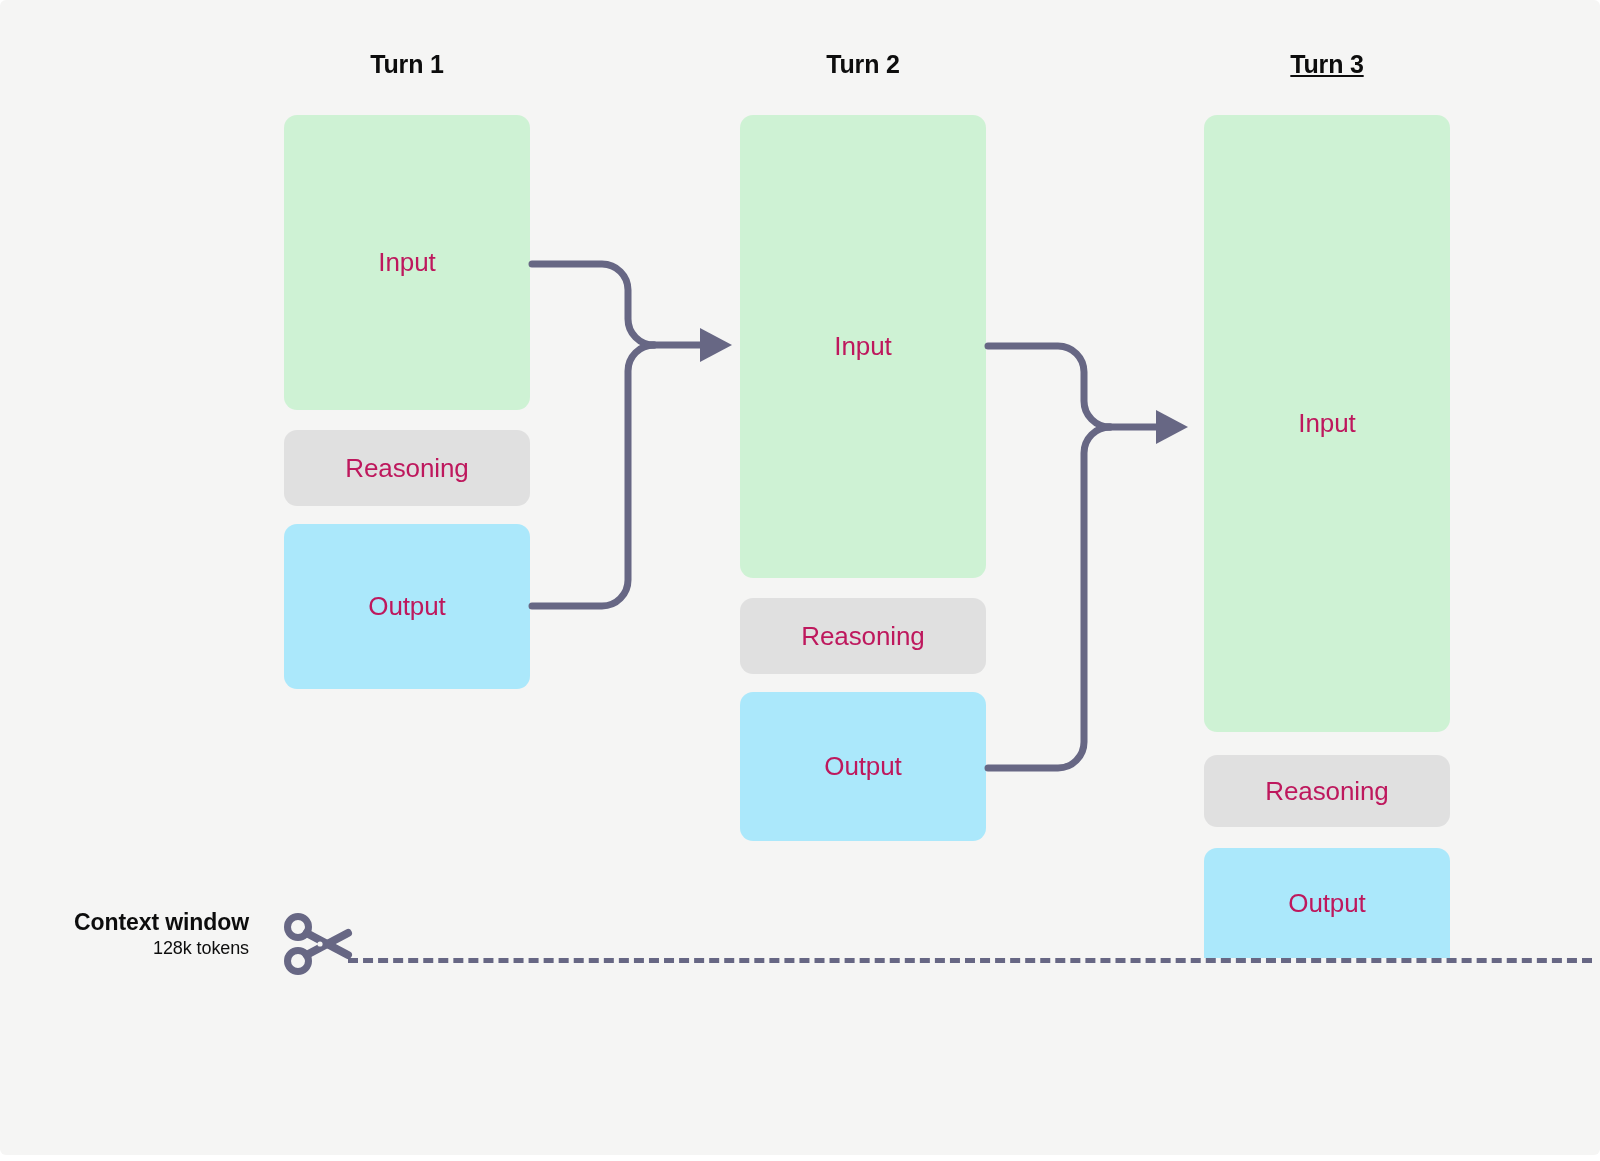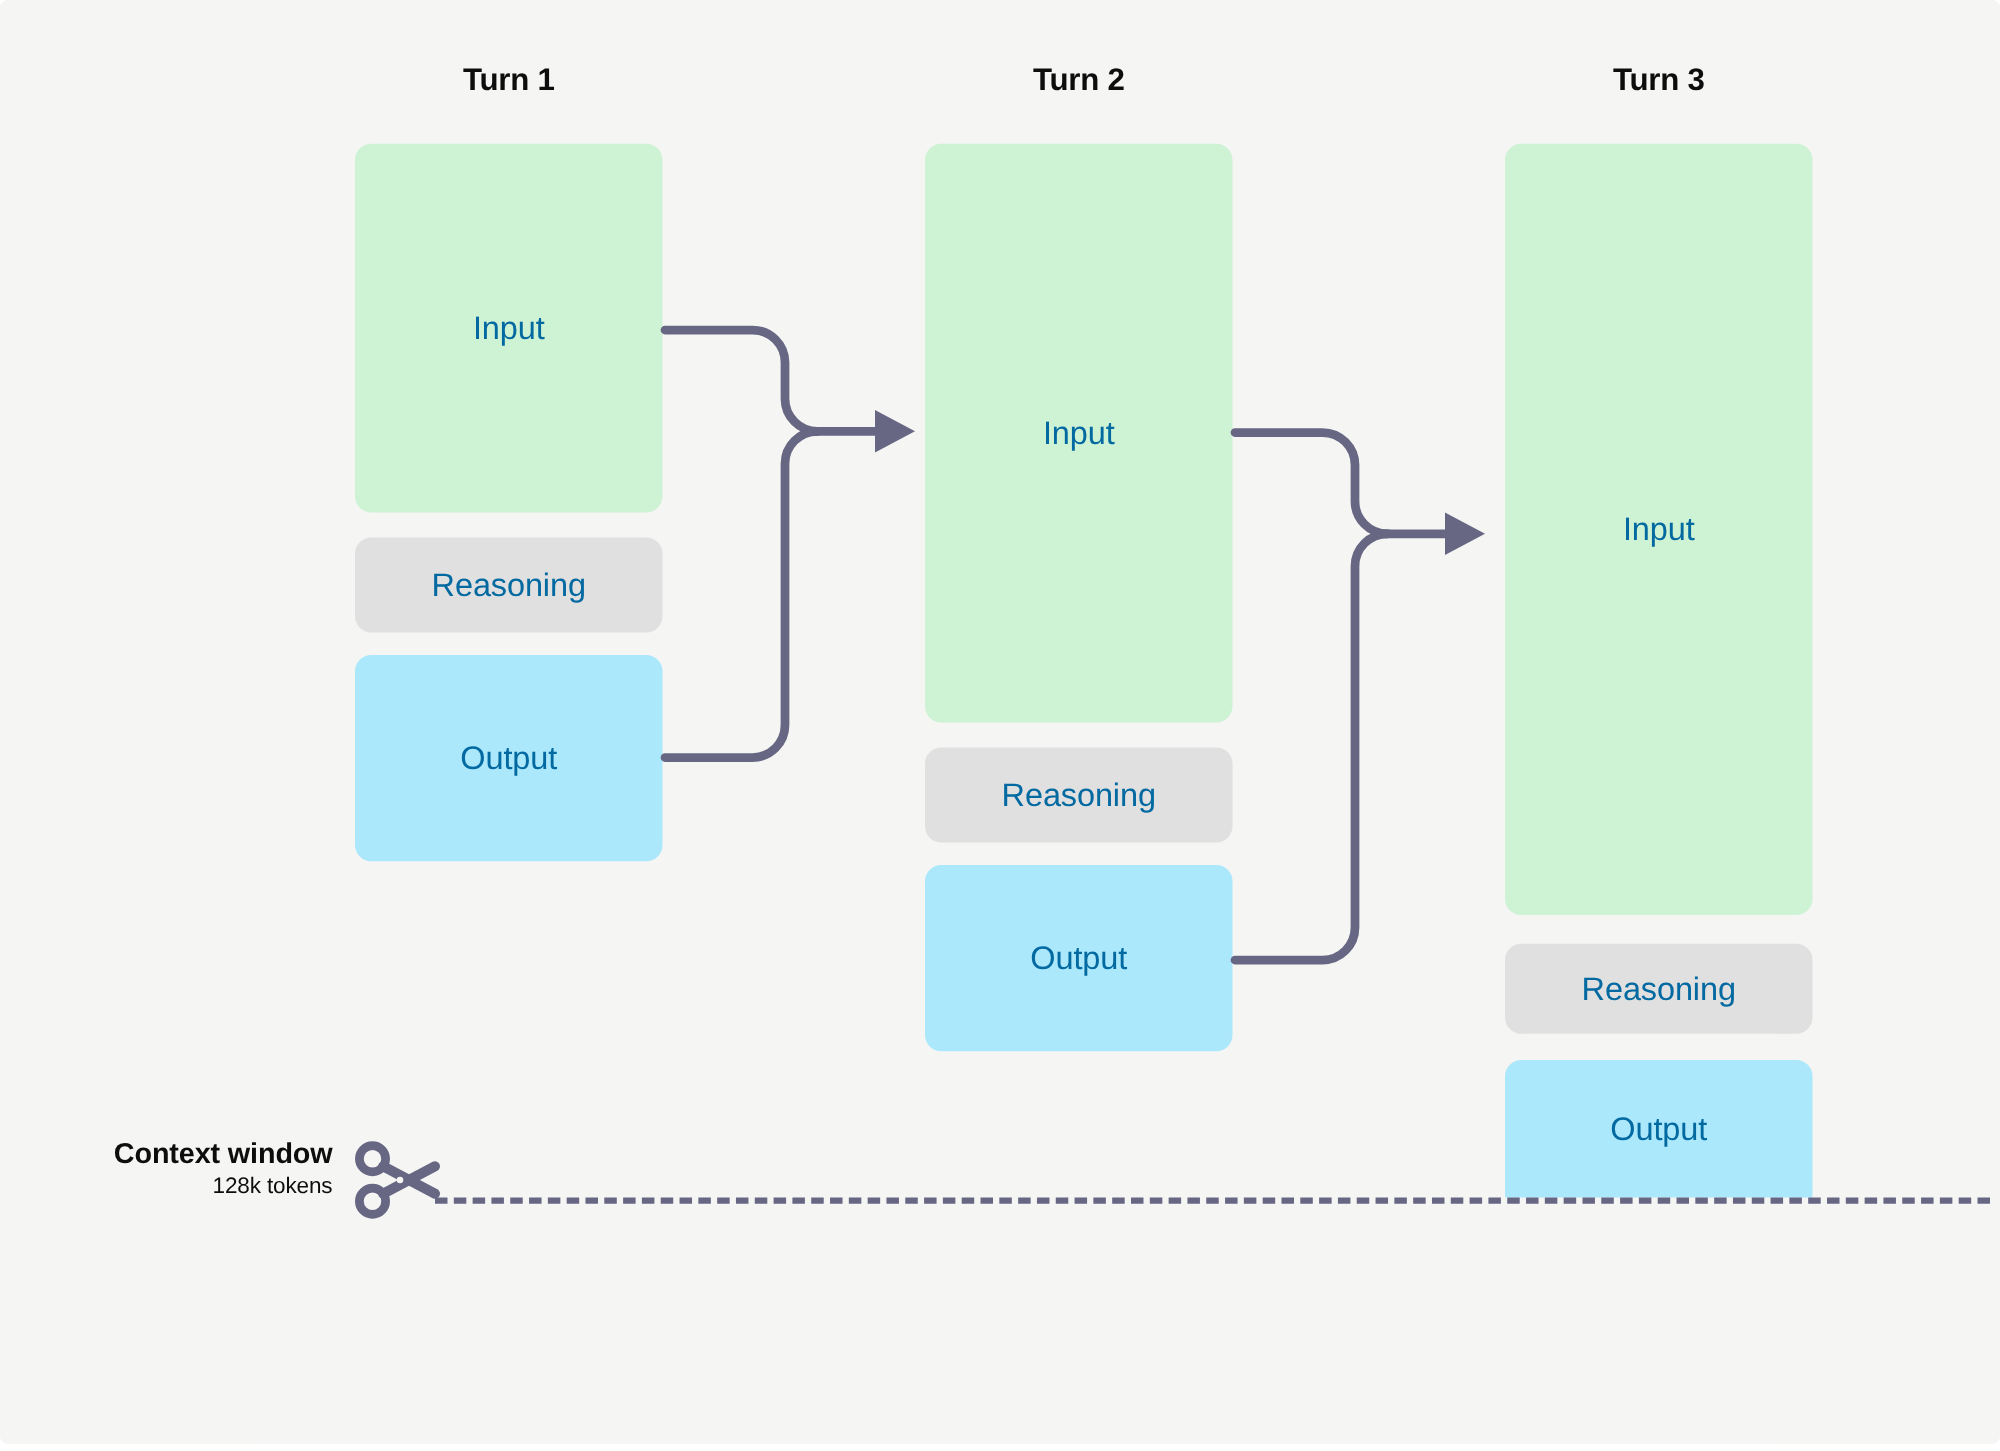--- a/index.html
+++ b/index.html
@@ -35,21 +35,21 @@
   }
 
   
   .block {
     position: absolute;
     display: flex;
     align-items: center;
     justify-content: center;
     border-radius: 13px;
     font-size: 26px;
-    color: #0369a1;
+    color: #be185d;
     line-height: 1.25;
     text-align: center;
     letter-spacing: -0.1px;
   }
   .block.input    { background: #cef2d4; }
   .block.reason   { background: #e0e0e0; }
   .block.output   { background: #abe8fb; text-align: center; }
   .block.trunc    { background: #fdc6c4; }
 
   
@@ -131,36 +131,36 @@
     <span>Output</span>
   </div>
 
   <svg class="connector" style="left:984px; top:322px; width:220px; height:460px;" viewBox="0 0 220 460" fill="none" xmlns="http://www.w3.org/2000/svg">
     <path d="M4 24 H74 A26 26 0 0 1 100 50 V79 A26 26 0 0 0 126 105" stroke="#676784" stroke-width="7" stroke-linecap="round" fill="none"></path>
     <path d="M4 446 H74 A26 26 0 0 0 100 420 V131 A26 26 0 0 1 126 105" stroke="#676784" stroke-width="7" stroke-linecap="round" fill="none"></path>
     <path d="M120 105 H178" stroke="#676784" stroke-width="7" stroke-linecap="round" fill="none"></path>
     <path d="M172 88 L204 105 L172 122 Z" fill="#676784"></path>
   </svg>
 
-  <div class="turn-header" style="left:1204px; top:50px; width:246px;">Turn 3</div>
+  <div class="turn-header" style="left:1204px; top:50px; width:246px;text-decoration:underline;">Turn 3</div>
 
   <div class="block input" style="left:1204px; top:115px; width:246px; height:617px;">
     <span>Input</span>
   </div>
 
   <div class="block reason" style="left:1204px; top:755px; width:246px; height:72px;">
     <span>Reasoning</span>
   </div>
 
   <div class="block output joined-top" style="left:1204px; top:848px; width:246px; height:110px;">
     <span>Output</span>
   </div>
 
 
-  <div class="ctx-label" style="left:21px; top:908px; width:245px;">
+  <div class="ctx-label" style="left:4px; top:908px; width:245px;">
     <span class="ctx-title">Context window</span>
     <span class="ctx-sub">128k tokens</span>
   </div>
 
   <svg class="scissors" style="left:282px; top:908px; width:72px; height:72px;" viewBox="0 0 72 72" fill="none" xmlns="http://www.w3.org/2000/svg">
     <circle cx="16" cy="19" r="10.5" stroke="#676784" stroke-width="7" fill="none"></circle>
     <circle cx="16" cy="53" r="10.5" stroke="#676784" stroke-width="7" fill="none"></circle>
     <path d="M24.5 25 L66 47" stroke="#676784" stroke-width="8" stroke-linecap="round"></path>
     <path d="M24.5 47 L66 25" stroke="#676784" stroke-width="8" stroke-linecap="round"></path>
     <circle cx="38" cy="36" r="2.6" fill="#f5f5f4"></circle>

